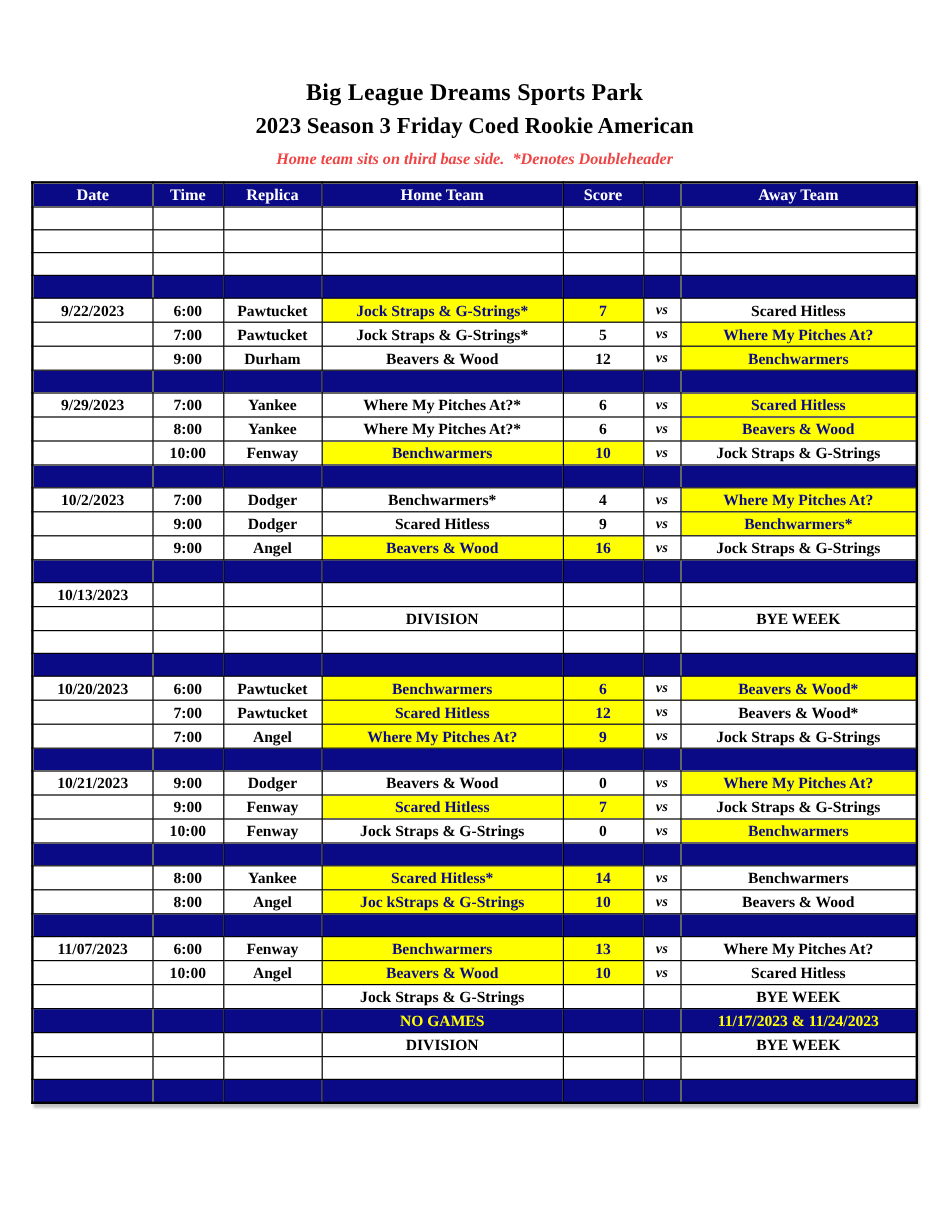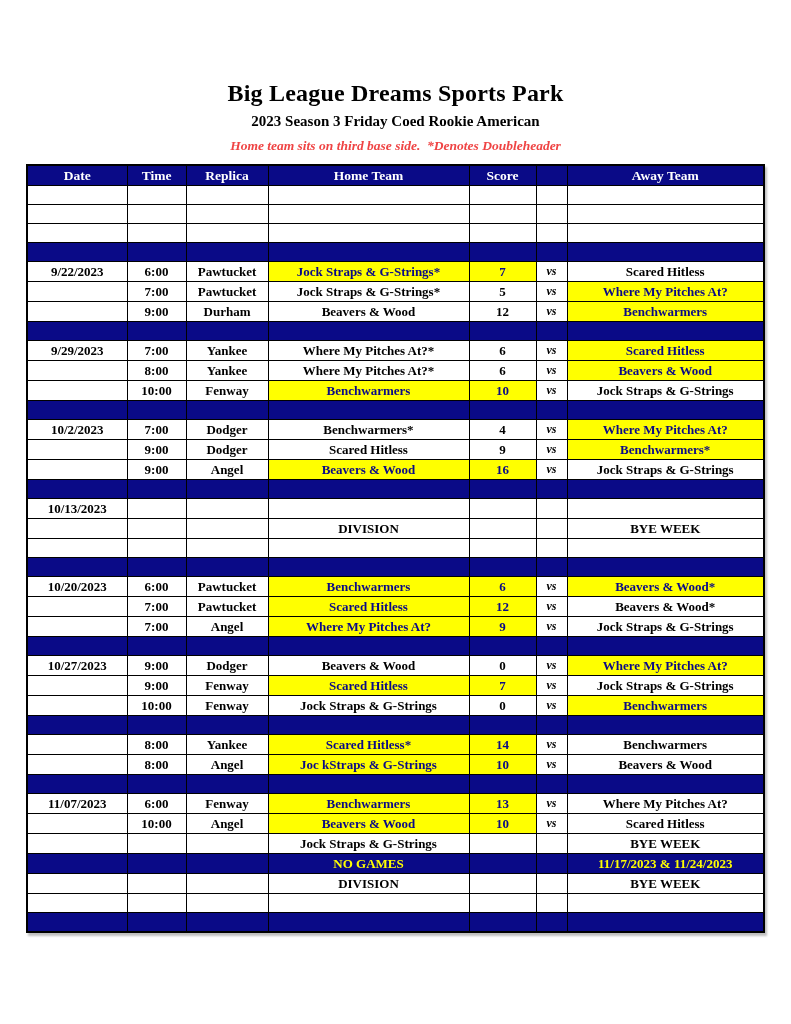--- a/index.html
+++ b/index.html
@@ -12,25 +12,25 @@
   *{box-sizing:border-box;}
   html,body{margin:0;padding:0;}
   body{
     width:791px;height:1024px;background:#ffffff;
     font-family:"Liberation Serif","DejaVu Serif",serif;
     overflow:hidden;
   }
   .page{padding-top:64px;}
   .titles{width:737px;margin:0 auto;text-align:center;}
   .main-title{
-    font-size:24px;font-weight:bold;color:#000;margin:16px 0 6px 0;
+    font-size:20px;font-weight:bold;color:#000;margin:2px 0 6px 0;
     letter-spacing:0.2px;
   }
   .sub-title{
-    font-size:15px;font-weight:bold;color:#000;margin:0 0 8px 0;
+    font-size:19px;font-weight:bold;color:#000;margin:0 0 8px 0;
   }
   .note-line{
     font-size:13.5px;font-weight:bold;font-style:italic;color:#ef4444;
     margin:0 0 10px 0;white-space:pre;
   }
   table.schedule{
     border-collapse:collapse;table-layout:fixed;
     width:737px;margin:0 auto;
     border:2px solid var(--border);
     box-shadow:2px 3px 2px rgba(0,0,0,0.25);
@@ -300,21 +300,21 @@
         <tr class="row-spacer">
           <td></td>
           <td></td>
           <td></td>
           <td></td>
           <td></td>
           <td class="vs-cell"></td>
           <td></td>
         </tr>
         <tr class="row-game">
-          <td>10/27/2023</td>
+          <td>10/21/2023</td>
           <td>9:00</td>
           <td>Dodger</td>
           <td>Beavers &amp; Wood</td>
           <td>0</td>
           <td class="vs-cell">vs</td>
           <td class="hl">Where My Pitches At?</td>
         </tr>
         <tr class="row-game">
           <td></td>
           <td>9:00</td>

